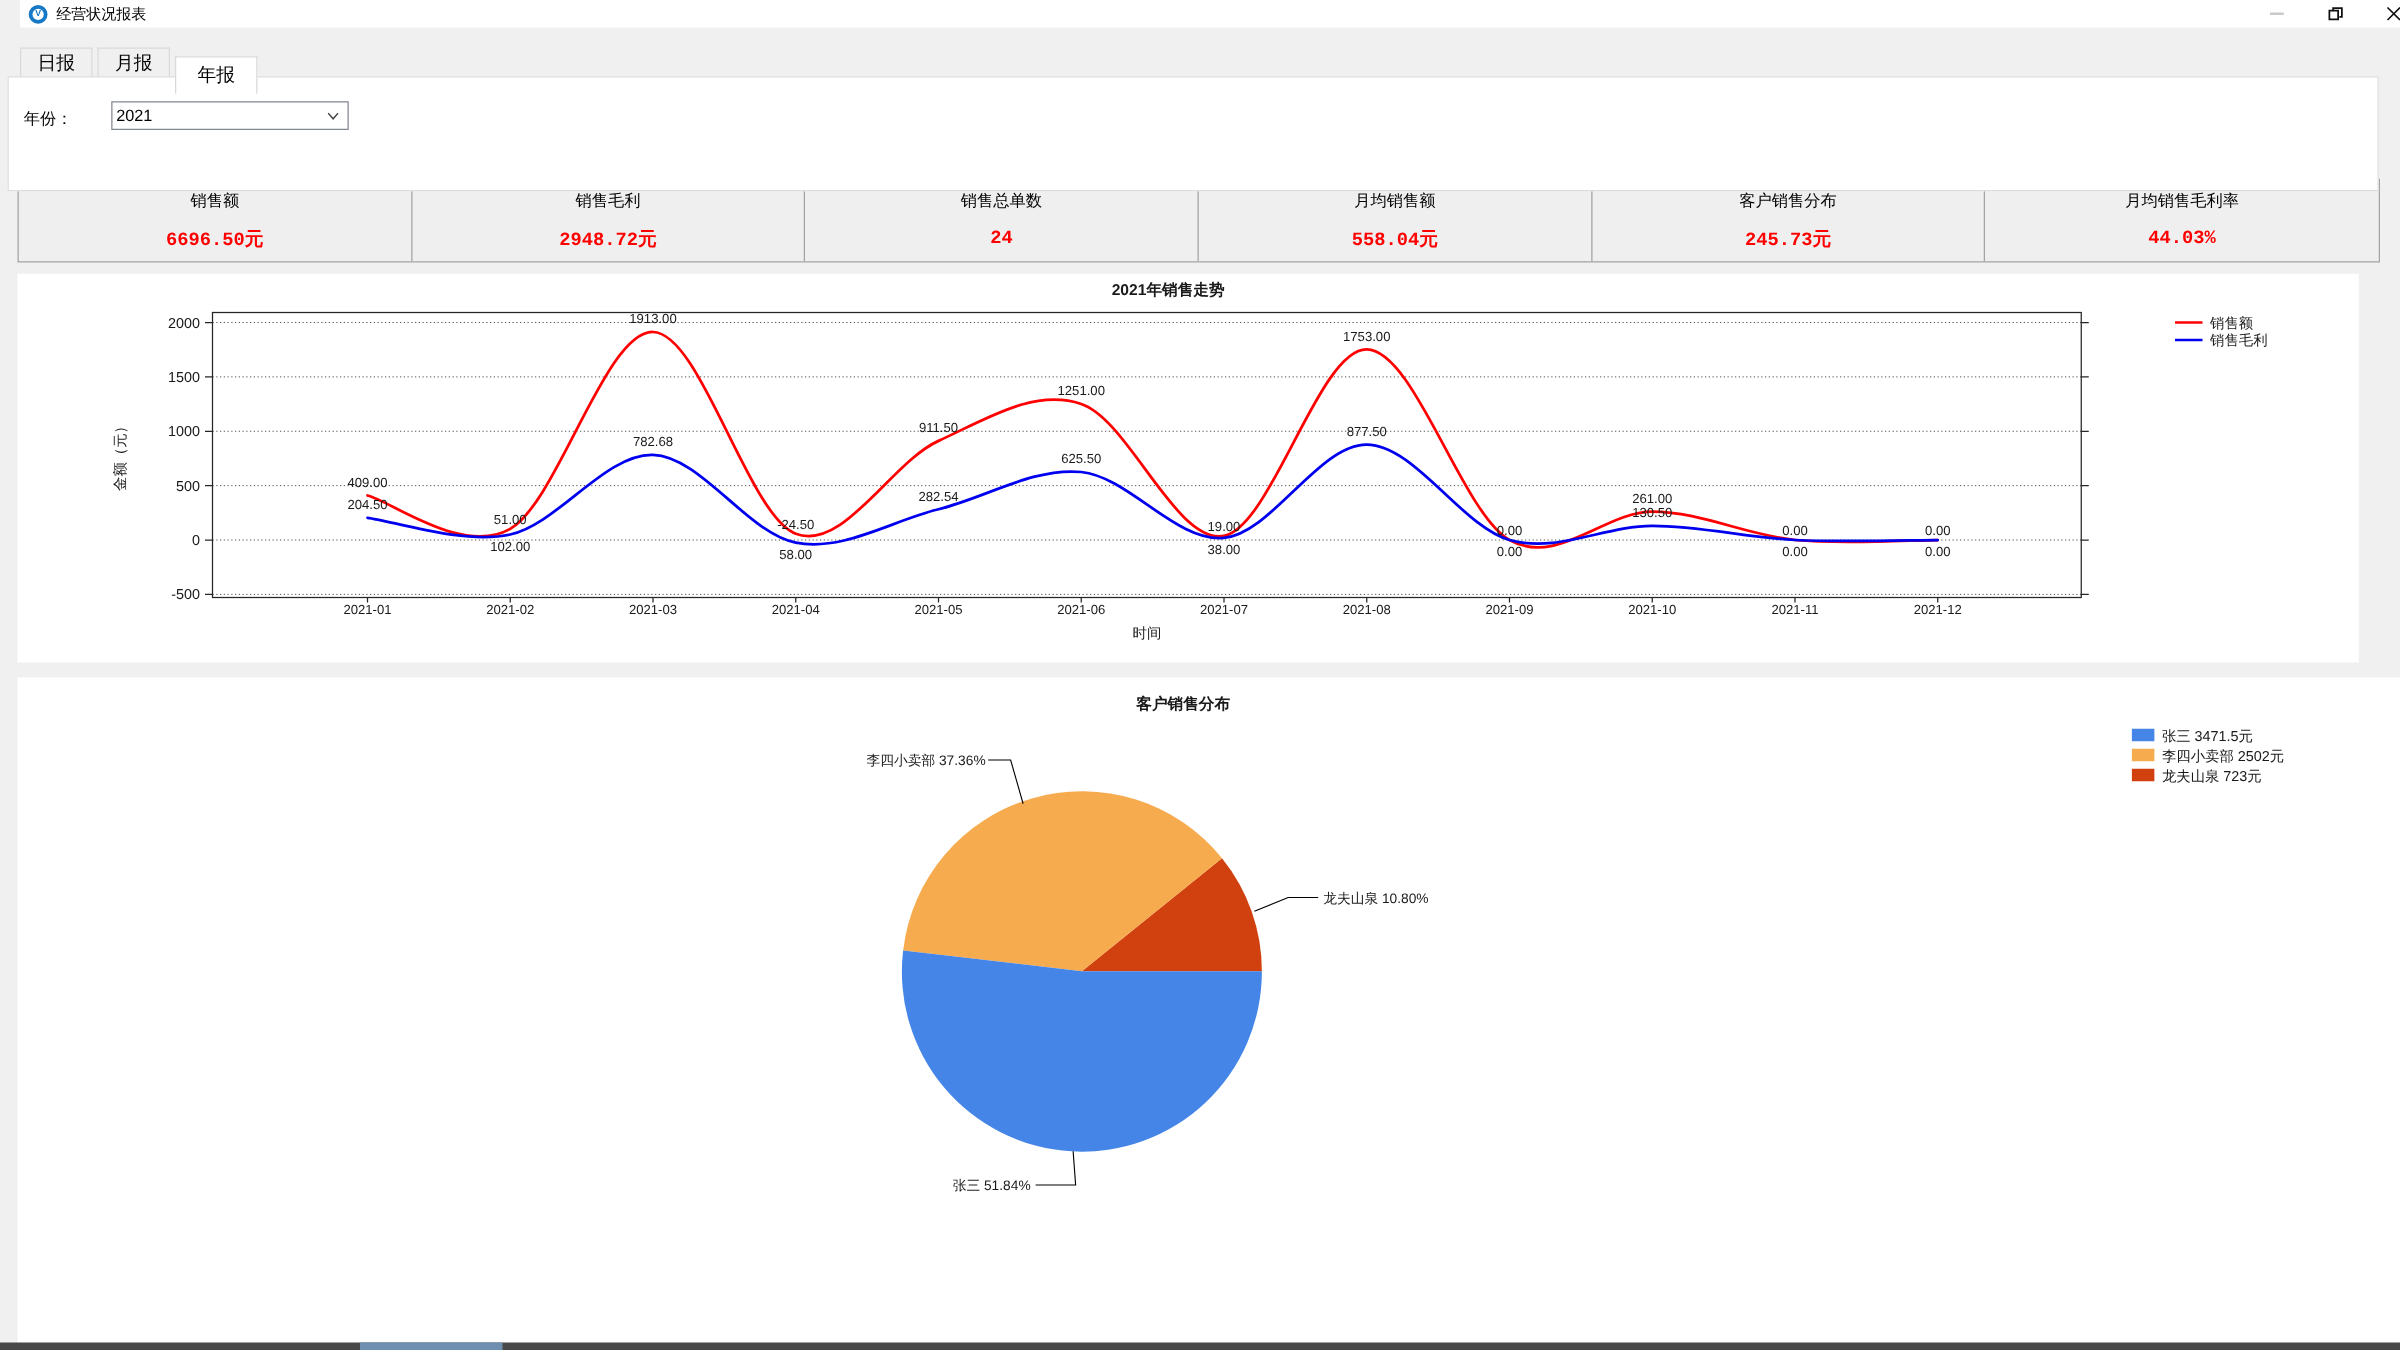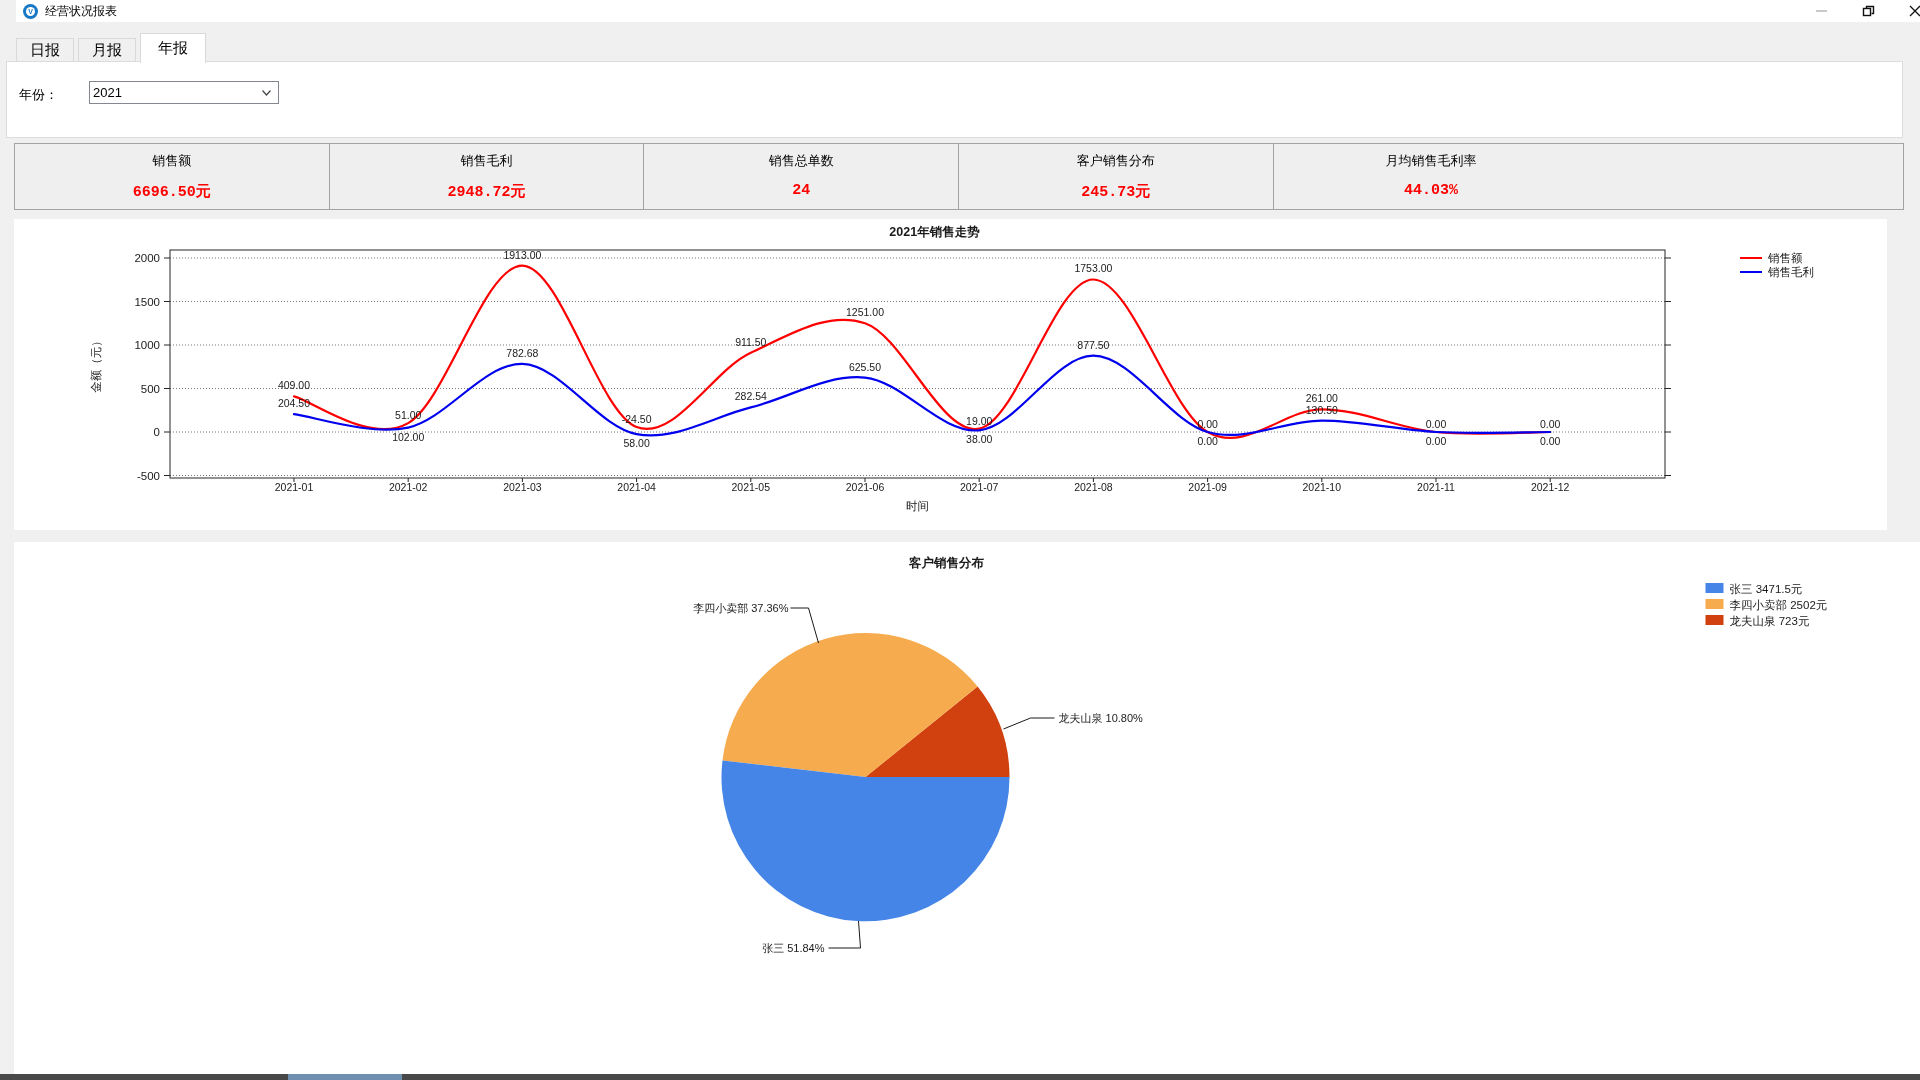--- a/index.html
+++ b/index.html
@@ -15,22 +15,22 @@
   .titlebar{position:absolute;left:0;top:0;width:1920px;height:22px;background:#fff;display:flex;align-items:center;padding-left:7px;margin-left:16px;}
   .app-icon{width:15px;height:15px;border-radius:50%;background:#1779c6;display:flex;align-items:center;justify-content:center;flex:0 0 auto;}
   .app-icon-core{width:9px;height:9px;border-radius:50%;background:#fff;display:flex;align-items:center;justify-content:center;font-size:7px;font-weight:bold;color:#1779c6;line-height:9px;}
   .win-title{margin-left:7px;font-size:12px;}
   .win-controls{position:absolute;right:14px;top:0;height:22px;display:flex;align-items:center;gap:33px;}
   .win-btn{width:14px;height:16px;display:flex;align-items:center;justify-content:center;cursor:default;}
   .glyph-min{width:11px;height:0;border-top:2px solid #c9c9c9;}
   
   .tabstrip{position:absolute;left:6px;top:33px;width:1897px;height:29px;}
   .tab{position:absolute;top:5px;height:24px;background:#f0f0f0;border:1px solid #d9d9d9;border-bottom:none;display:flex;align-items:center;justify-content:center;font-size:15px;z-index:1;}
-  .tab.active{top:0;height:30px;background:#fff;z-index:3;}
-  .tab-panel{position:absolute;left:6px;top:61px;width:1897px;height:77px;background:#fff;border:1px solid #dcdcdc;z-index:2;}
+  .tab.active{top:12px;height:30px;background:#fff;z-index:3;}
+  .tab-panel{position:absolute;left:6px;top:61px;width:1897px;height:92px;background:#fff;border:1px solid #dcdcdc;z-index:2;}
   .filter-label{position:absolute;left:12px;top:24px;font-size:13px;}
   .year-select{position:absolute;left:82px;top:19px;width:190px;height:23px;background:#fff;border:1px solid #828790;display:flex;align-items:center;padding-left:3px;font-size:13px;}
   .year-select .chev{position:absolute;right:7px;top:8px;}
   
   .stats-table{position:absolute;left:14px;top:143px;width:1890px;height:67px;background:#efefef;border:1px solid #a3a3a3;display:grid;grid-template-columns:repeat(6,1fr);}
   .stat-cell{border-right:1px solid #a3a3a3;text-align:center;}
   .stat-cell:last-child{border-right:none;}
   .stat-label{margin-top:8px;font-size:13px;}
   .stat-value{margin-top:12px;font-size:15px;font-weight:bold;color:#fe0000;font-family:"Liberation Mono","DejaVu Sans Mono",monospace;}
   
@@ -96,20 +96,24 @@
     <div class="stat-label">销售额</div>
     <div class="stat-value">6696.50元</div>
   </div>
   <div class="stat-cell">
     <div class="stat-label">销售毛利</div>
     <div class="stat-value">2948.72元</div>
   </div>
   <div class="stat-cell">
     <div class="stat-label">销售总单数</div>
     <div class="stat-value">24</div>
+  </div>
+  <div class="stat-cell">
+    <div class="stat-label">月均销售额</div>
+    <div class="stat-value">558.04元</div>
   </div>
   <div class="stat-cell">
     <div class="stat-label">客户销售分布</div>
     <div class="stat-value">245.73元</div>
   </div>
   <div class="stat-cell">
     <div class="stat-label">月均销售毛利率</div>
     <div class="stat-value">44.03%</div>
   </div>
 </div>

